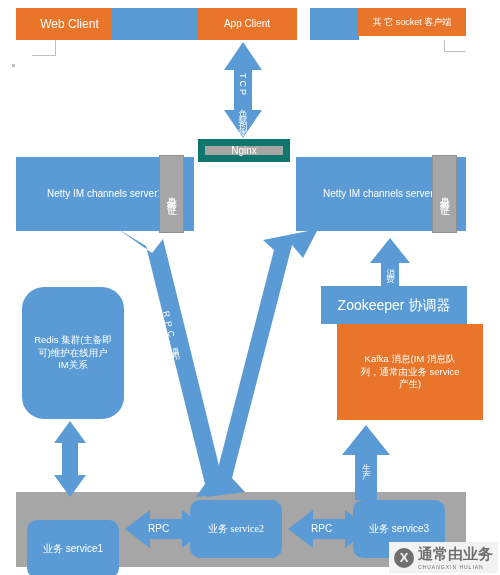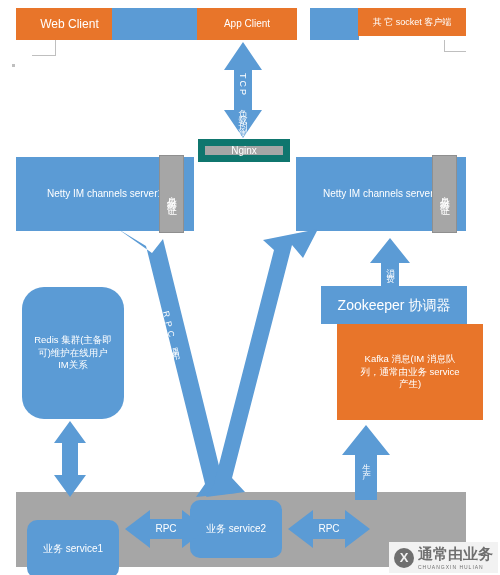--- a/index.html
+++ b/index.html
@@ -47,21 +47,21 @@
     color: #ffffff;
     font-size: 9px;
     letter-spacing: 2px;
     text-align: center;
     pointer-events: none;
   }
   .rpc-label {
     position: absolute;
     color: #ffffff;
     font-size: 10px;
-    text-align: center;
+    text-align: left;
   }
   .diag-label {
     position: absolute;
     color: #ffffff;
     font-size: 8.5px;
     letter-spacing: 1px;
     text-align: center;
     white-space: nowrap;
   }
   svg.arrow-layer {
@@ -146,22 +146,25 @@
 
   <div class="box orange" style="left:321px; top:324px; width:146px; height:96px; font-size:9.5px; padding:0 19px;margin-left:16px;">
     <span>Kafka 消息(IM 消息队列，通常由业务 service 产生)</span>
   </div>
 
   <div class="graybar" style="position:absolute; left:16px; top:492px; width:450px; height:75px;"></div>
 
   <div class="box blue rounded" style="left:27px; top:500px; width:92px; height:58px; font-size:10px;margin-top:20px;">
     <span>业务 service1</span>
   </div>
-  <div class="box blue rounded" style="left:190px; top:500px; width:92px; height:58px; font-size:10px;">
+  <div class="box blue rounded" style="left:190px; top:500px; width:92px; height:58px; font-size:10px;font-family:Liberation Serif, serif;">
     <span>业务 service2</span>
+  </div>
+  <div class="box blue rounded" style="left:353px; top:500px; width:92px; height:58px; font-size:10px;">
+    <span>业务 service3</span>
   </div>
 
   <svg class="arrow-layer" viewBox="0 0 500 575">
 
     <polygon points="243,42 262,70 252,70 252,110 262,110 243,138 224,110 234,110 234,70 224,70" fill="#5b9bd5"></polygon>
 
     <polygon points="118,229 152,253 163,239 222,478 236,493 196,497 205,484 146,246" fill="#5b9bd5"></polygon>
 
     <polygon points="318,229 303,258 292,245 232,478 245,492 206,497 214,484 274,250 263,240" fill="#5b9bd5"></polygon>
 

